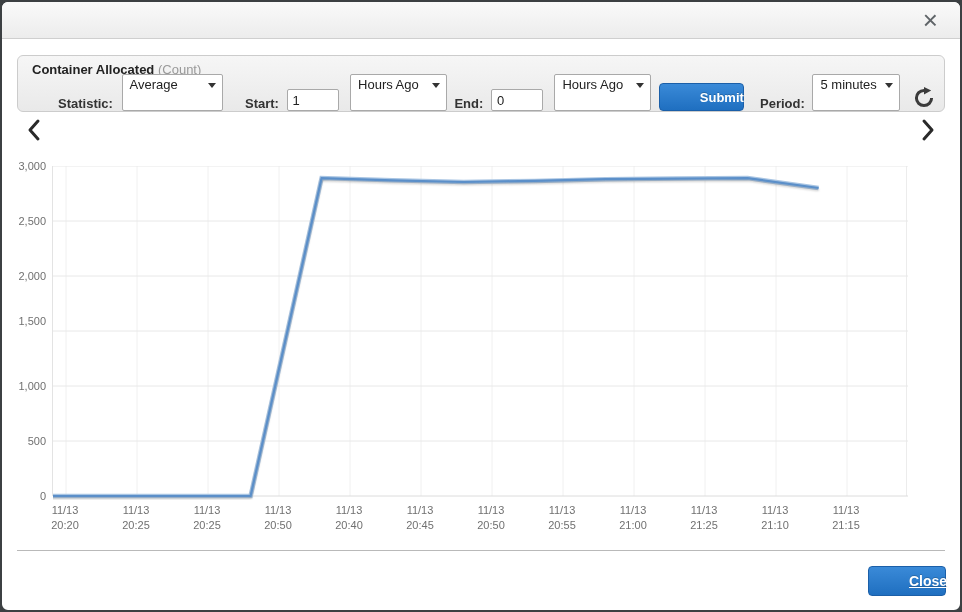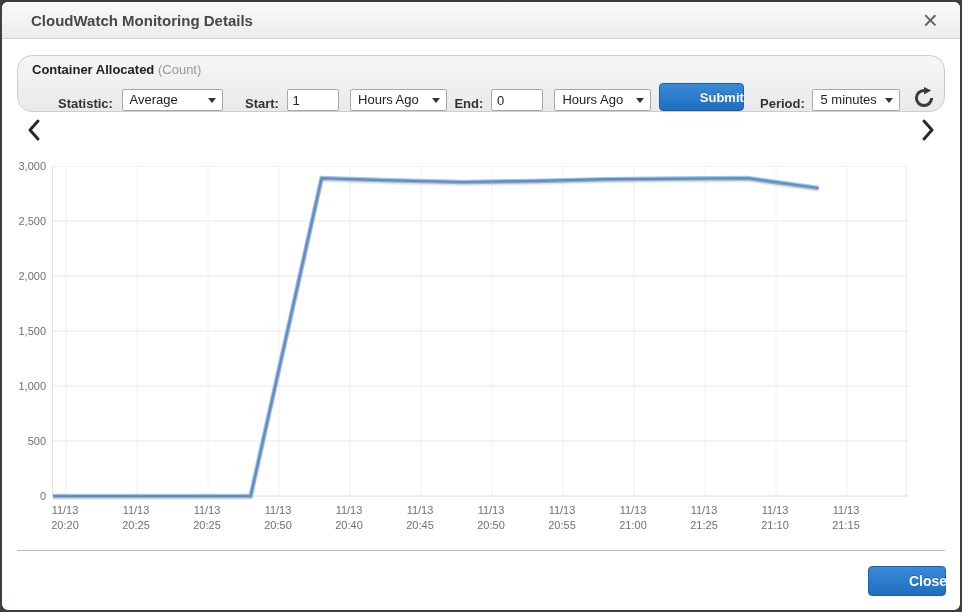--- a/index.html
+++ b/index.html
@@ -42,21 +42,21 @@
     cursor: pointer;
     line-height: 32px;
   }
   
   .toolbar {
     position: absolute;
     left: 15px; top: 53px; right: 15px;
     height: 57px;
     background: linear-gradient(#f6f6f6, #e9e9e9);
     border: 1px solid #cccccc;
-    border-radius: 15px;
+    border-radius: 6px;
   }
   .metric-title {
     position: absolute;
     left: 14px; top: 6px;
     font-size: 13px;
     color: #222;
   }
   .metric-title b { font-weight: bold; color: #222; }
   .metric-title .unit { font-weight: normal; color: #999; }
   .controls-row {
@@ -67,21 +67,21 @@
     align-items: flex-end;
   }
   .ctl-label {
     font-size: 13px;
     font-weight: bold;
     color: #333;
     white-space: nowrap;
   }
   .select {
     position: relative;
-    height: 22px;
+    height: 37px;
     background: #ffffff;
     border: 1px solid #a9a9a9;
     border-radius: 2px;
     font-size: 13px;
     color: #222;
     line-height: 20px;
     padding: 0 18px 0 7px;
     cursor: pointer;
     white-space: nowrap;
   }
@@ -172,29 +172,29 @@
     position: absolute;
     left: 15px; right: 15px; top: 548px;
     height: 1px;
     background: #b9b9b9;
   }
   .close-btn {
     position: absolute;
     right: 14px; top: 564px;
     width: 78px; height: 30px;
     font-size: 14px;
+    text-decoration: underline;
   }
 </style>
 </head>
 <body>
 
 <div class="modal">
 
   <div class="titlebar">
-    <div class="titlebar-title">CloudWatch Monitoring Details</div>
     <div class="titlebar-close">×</div>
   </div>
 
   <div class="toolbar">
     <div class="metric-title">
       <b>Container Allocated</b>
       <span class="unit">(Count)</span>
     </div>
     <div class="controls-row">
       <span class="ctl-label">Statistic:</span>
@@ -248,21 +248,21 @@
   <div class="pager-right">
     <svg width="16" height="24" viewBox="0 0 16 24">
       <polyline points="4,3 12,12 4,21" fill="none" stroke="#2a2a2a" stroke-width="3" stroke-linecap="round" stroke-linejoin="round"></polyline>
     </svg>
   </div>
 
   <div class="y-axis-labels">
       <div class="y-tick" style="top: 324px;">0</div>
       <div class="y-tick" style="top: 269px;">500</div>
       <div class="y-tick" style="top: 214px;">1,000</div>
-      <div class="y-tick" style="top: 159px;">1,500</div>
+      <div class="y-tick" style="top: 149px;">1,500</div>
       <div class="y-tick" style="top: 104px;">2,000</div>
       <div class="y-tick" style="top: 49px;">2,500</div>
       <div class="y-tick" style="top: -6px;">3,000</div>
     </div>
   <div class="plot-area">
       <svg width="855" height="334" viewBox="0 0 855 334">
         <line x1="13" x2="13" y1="0" y2="330" stroke="#f0f0f0"></line>
         <line x1="84" x2="84" y1="0" y2="330" stroke="#f0f0f0"></line>
         <line x1="155" x2="155" y1="0" y2="330" stroke="#f0f0f0"></line>
         <line x1="226" x2="226" y1="0" y2="330" stroke="#f0f0f0"></line>

